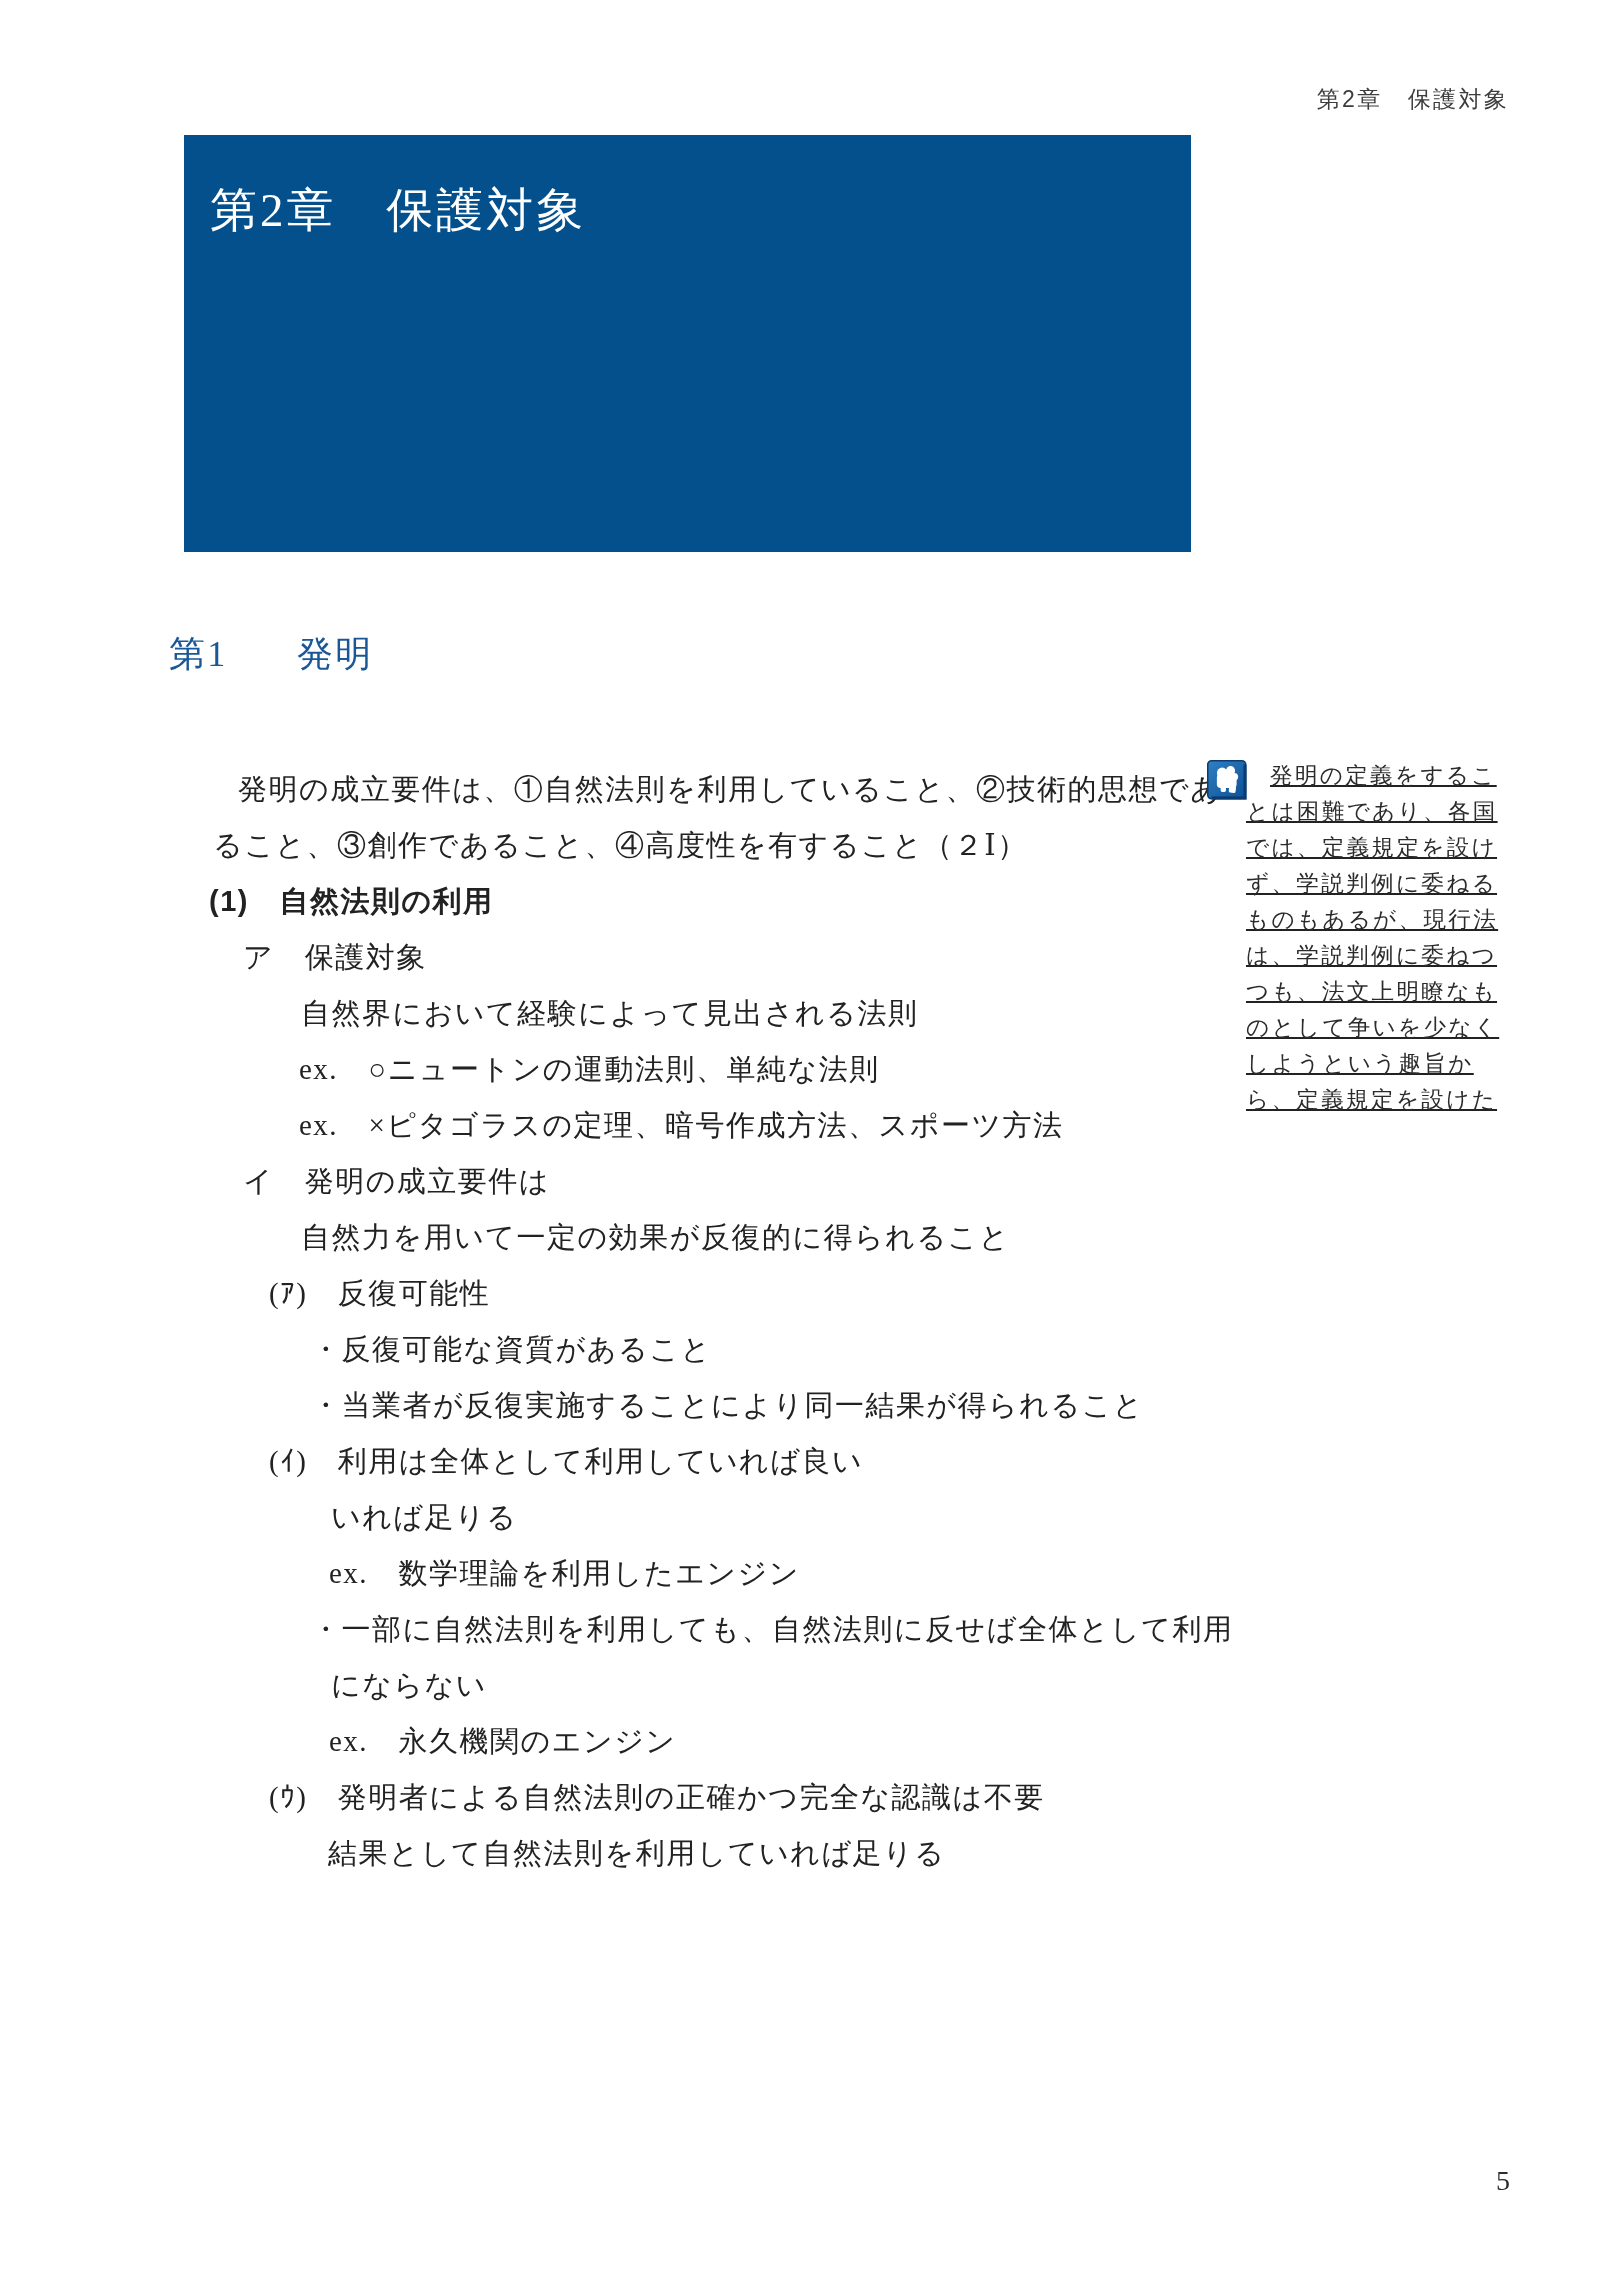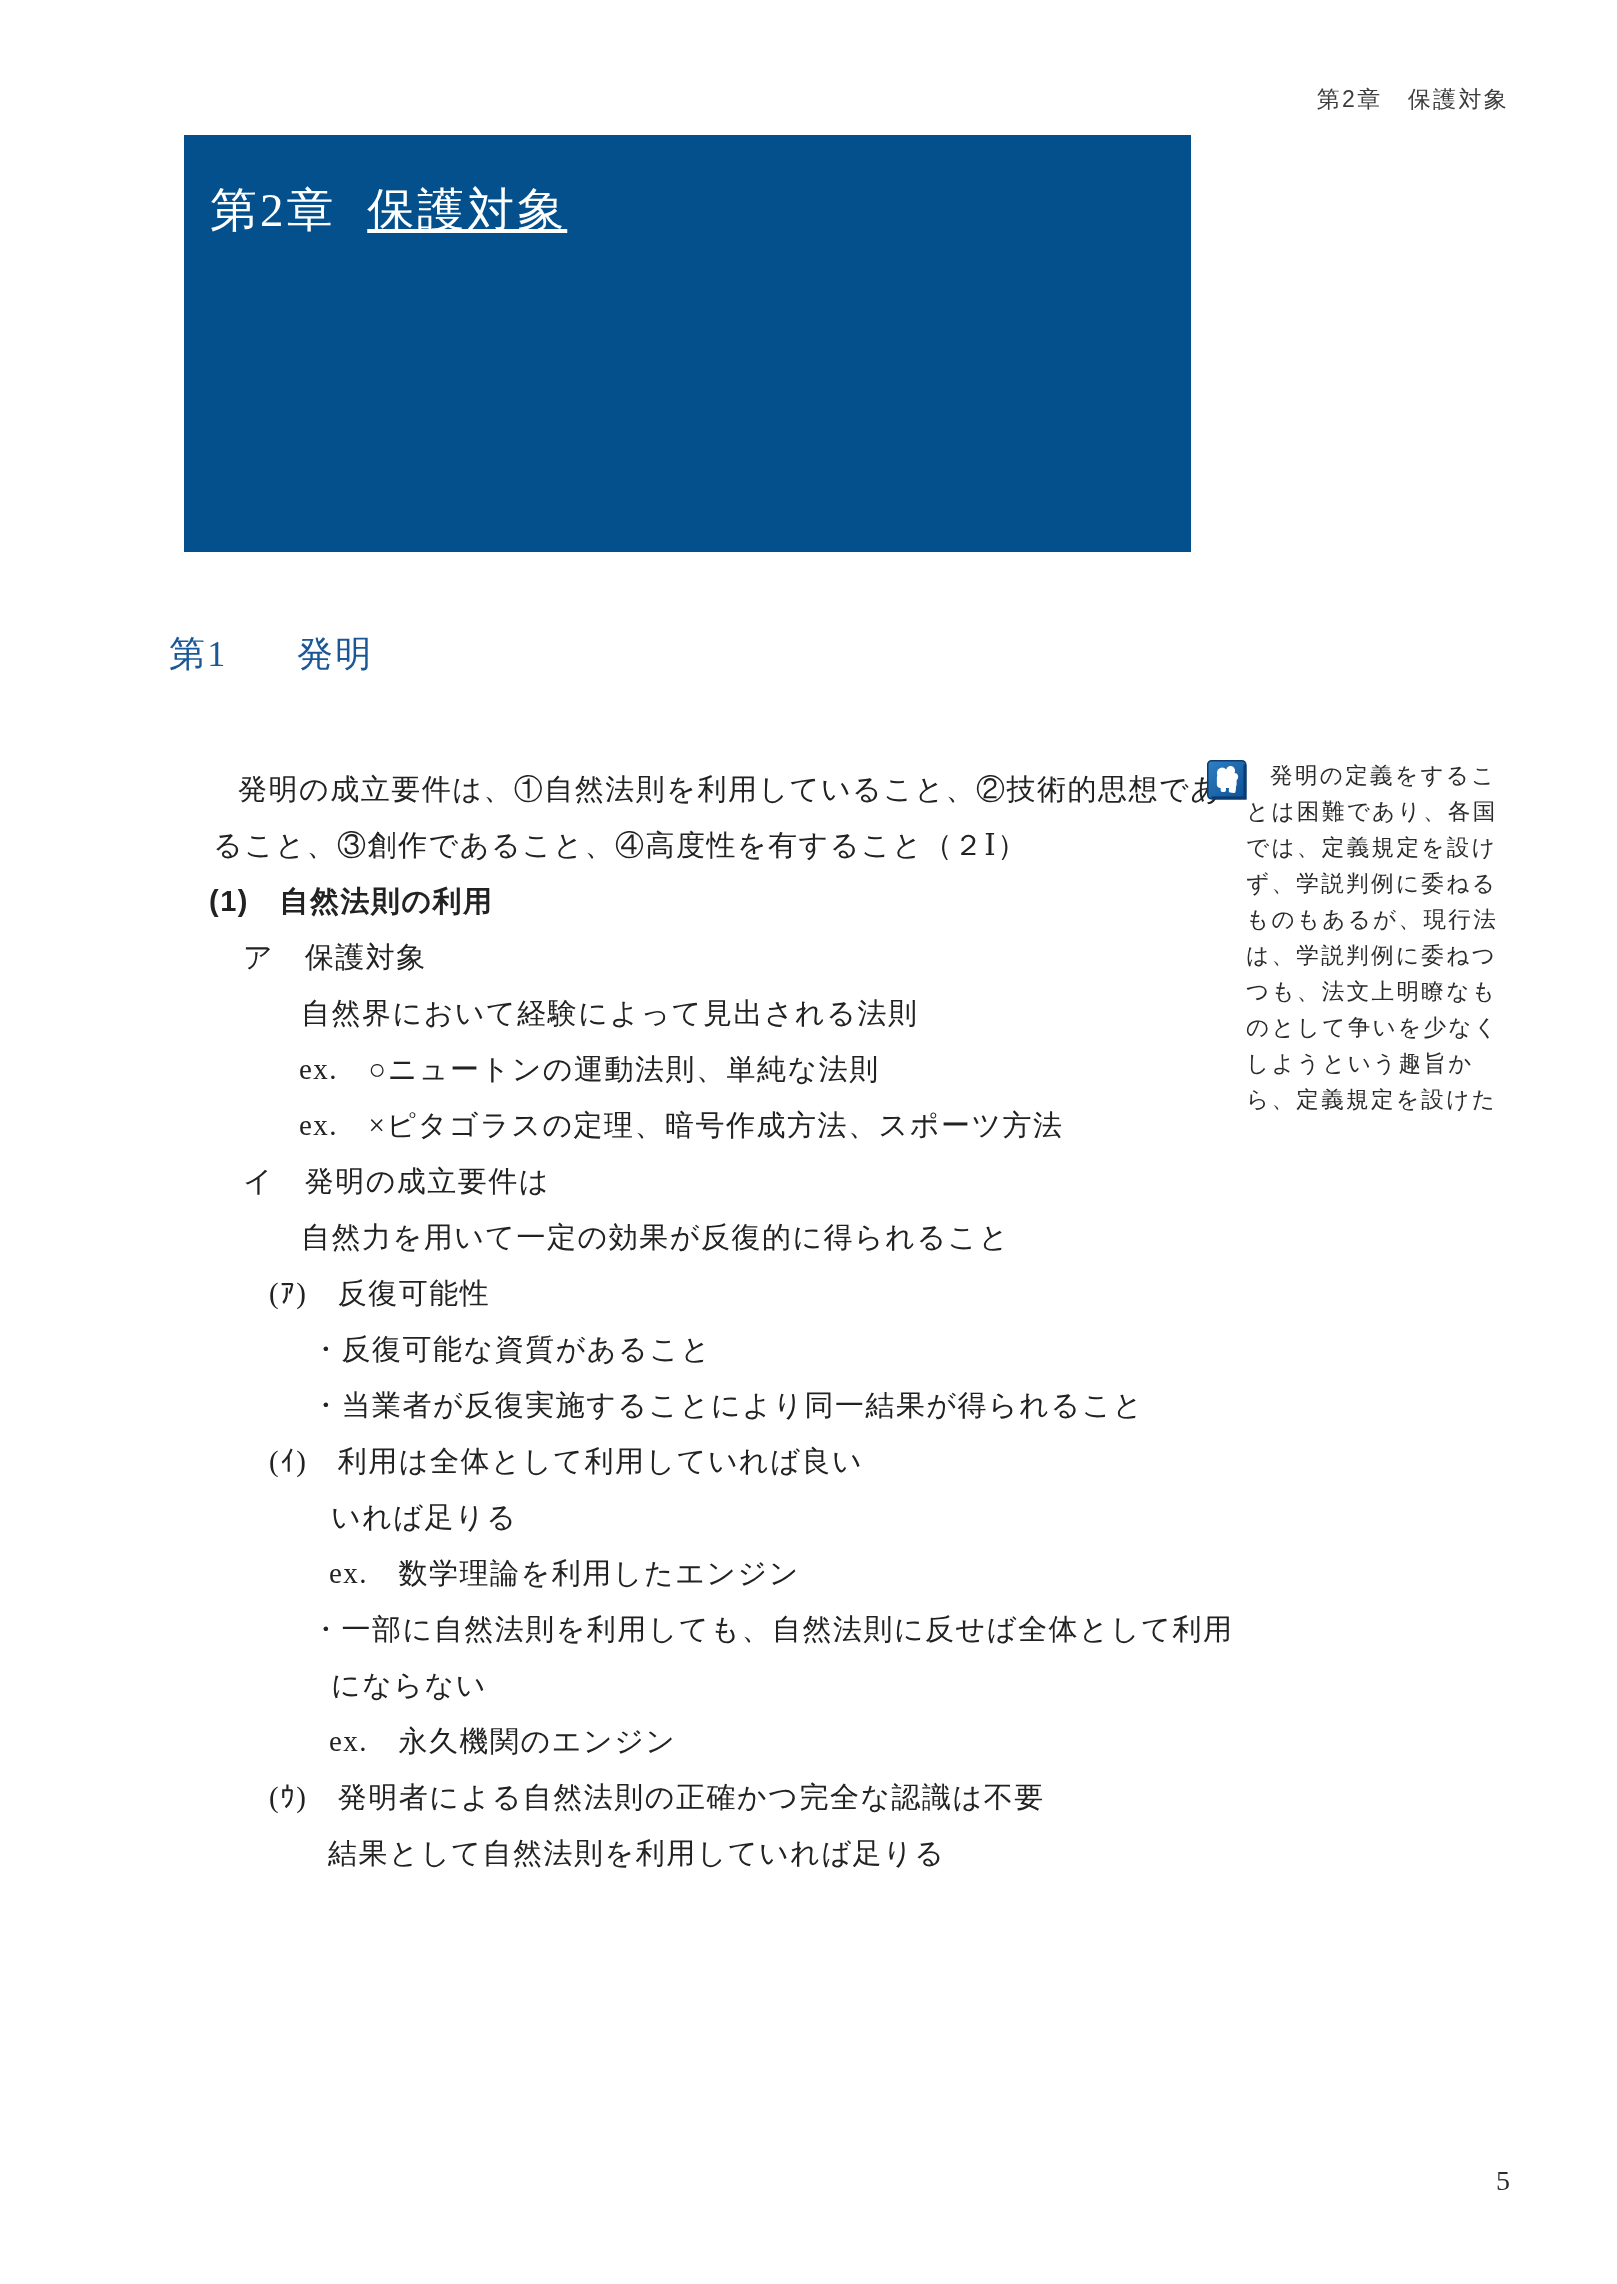--- a/index.html
+++ b/index.html
@@ -4,28 +4,28 @@
 <style>
   html,body{margin:0;padding:0;background:#e8e8e8;}
   .page{position:relative;width:1617px;height:2284px;background:#ffffff;overflow:hidden;
         font-family:"Liberation Serif","DejaVu Serif",serif;color:#222;}
   .running-header{position:absolute;top:84px;right:108px;
         font-family:"Liberation Sans","DejaVu Sans",sans-serif;
         font-size:23px;letter-spacing:2.3px;color:#3d3d3d;white-space:nowrap;}
   .banner{position:absolute;left:184px;top:135px;width:1007px;height:417px;}
   .banner-text{position:absolute;left:26px;top:44px;color:#ffffff;
         font-size:47px;letter-spacing:3px;white-space:nowrap;}
-  .banner-text .gap{margin-left:16px;text-decoration:underline;}
+  .banner-text .gap{margin-left:35px;}
   .section-heading{position:absolute;left:169px;top:630px;font-size:36px;
         letter-spacing:2.3px;white-space:nowrap;}
   .section-heading .gap{margin-left:58px;}
   .outline{position:absolute;left:187px;top:761px;width:1068px;}
   .line{height:56px;line-height:56px;font-size:29px;letter-spacing:1.5px;white-space:nowrap;}
   .line.heading-gothic{font-family:"Liberation Sans","DejaVu Sans",sans-serif;font-weight:600;letter-spacing:1.5px;}
-  .sidenote{position:absolute;left:1207px;top:758px;width:296px;}
+  .sidenote{position:absolute;left:1207px;top:758px;width:296px;text-decoration:underline;}
   .note-icon{position:absolute;left:0;top:1.5px;width:41px;height:41px;display:block;}
   .note-text{margin:0;padding-left:39px;text-indent:24px;font-size:22.6px;line-height:36px;
         letter-spacing:2.3px;color:#2b2b2b;text-align:left;
         overflow-wrap:break-word;word-break:normal;}
   .page-number{position:absolute;left:1496px;top:2165px;font-size:28px;color:#2b2b2b;}
 </style>
 </head>
 <body>
 
 <div class="page">

